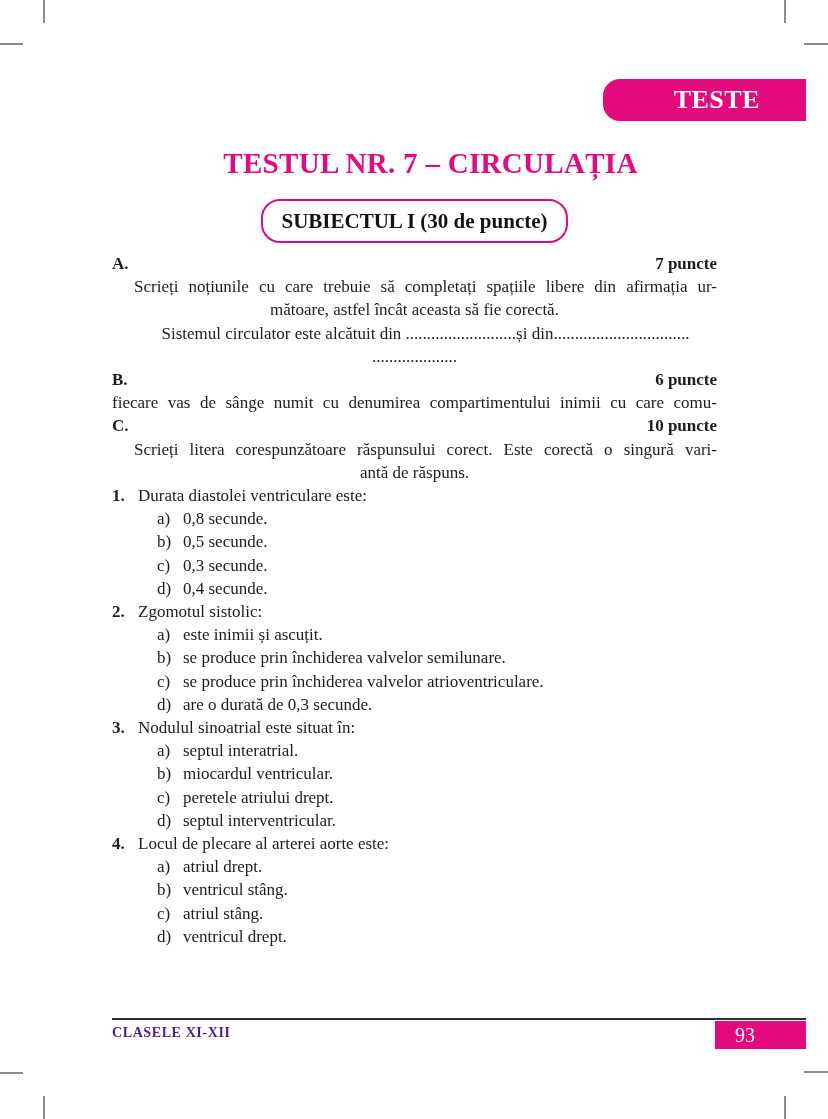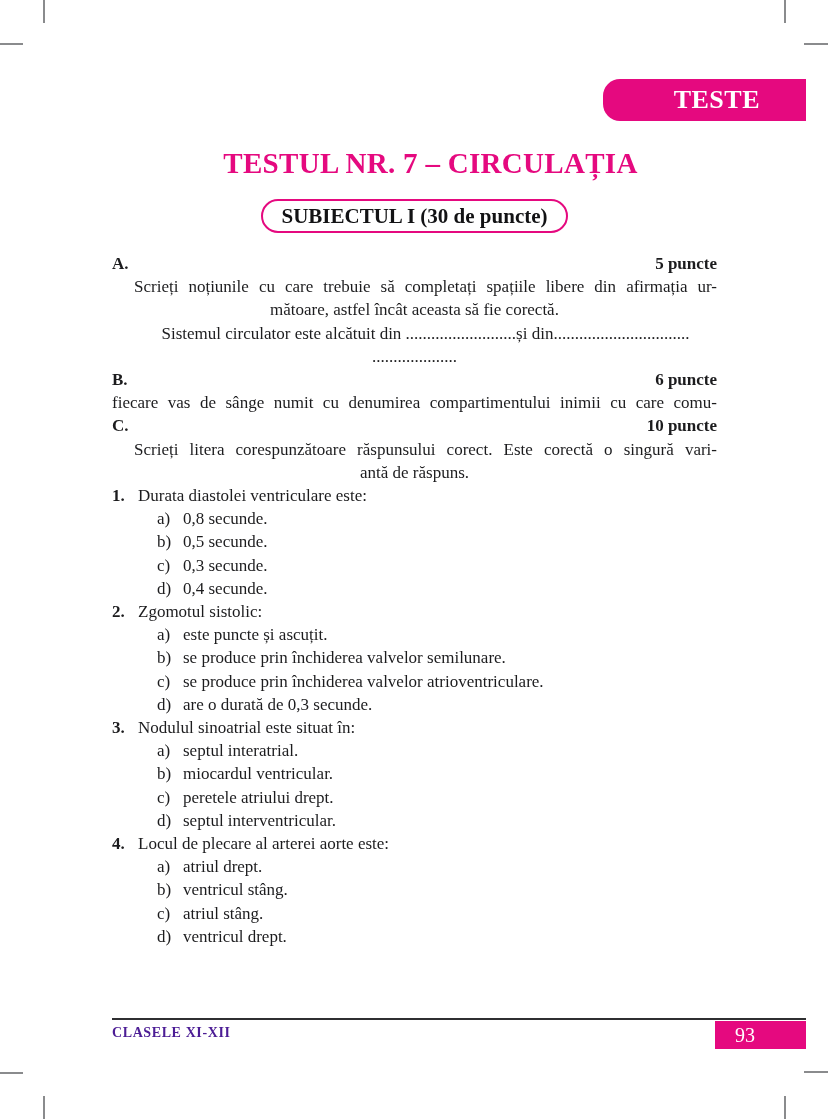--- a/index.html
+++ b/index.html
@@ -27,21 +27,21 @@
   }
   .badge span{color:#ffffff;font-weight:bold;font-size:26px;letter-spacing:.5px;}
 
   .title{
     position:absolute;left:112px;top:131px;width:605px;margin:16px;
     text-align:center;color:#e5097f;font-size:29px;font-weight:bold;
     letter-spacing:.3px;
   }
 
   .subject-box{
-    position:absolute;left:261px;top:199px;width:307px;height:34px;
+    position:absolute;left:261px;top:199px;width:307px;height:44px;
     box-sizing:border-box;border:2.5px solid #e5097f;border-radius:19px;
     display:flex;align-items:center;justify-content:center;background:#ffffff;
   }
   .subject-box span{font-size:21px;font-weight:bold;color:#121214;}
 
   .content{
     position:absolute;left:112px;top:252px;width:605px;
     font-size:17px;line-height:23.2px;
   }
   .sec-head{display:flex;justify-content:space-between;font-weight:bold;}
@@ -88,21 +88,21 @@
   <h1 class="title">TESTUL NR. 7 – CIRCULAȚIA</h1>
 
   <div class="subject-box">
     <span>SUBIECTUL I (30 de puncte)</span>
   </div>
 
   <div class="content">
 
     <div class="sec-head">
       <span>A.</span>
-      <span>5 puncte</span>
+      <span>7 puncte</span>
     </div>
     <div class="line indent justify">Scrieți noțiunile cu care trebuie să completați spațiile libere din afirmația ur-</div>
     <div class="line">mătoare, astfel încât aceasta să fie corectă.</div>
     <div class="line indent">Sistemul circulator este alcătuit din ..........................și din................................</div>
     <div class="line">....................</div>
 
     <div class="sec-head">
       <span>B.</span>
       <span>6 puncte</span>
     </div>
@@ -135,21 +135,21 @@
       <span class="opt-letter">d)</span>
       <span class="opt-text">0,4 secunde.</span>
     </div>
 
     <div class="q">
       <span class="q-num">2.</span>
       <span class="q-text">Zgomotul sistolic:</span>
     </div>
     <div class="opt">
       <span class="opt-letter">a)</span>
-      <span class="opt-text">este puncte și ascuțit.</span>
+      <span class="opt-text">este inimii și ascuțit.</span>
     </div>
     <div class="opt">
       <span class="opt-letter">b)</span>
       <span class="opt-text">se produce prin închiderea valvelor semilunare.</span>
     </div>
     <div class="opt">
       <span class="opt-letter">c)</span>
       <span class="opt-text">se produce prin închiderea valvelor atrioventriculare.</span>
     </div>
     <div class="opt">

